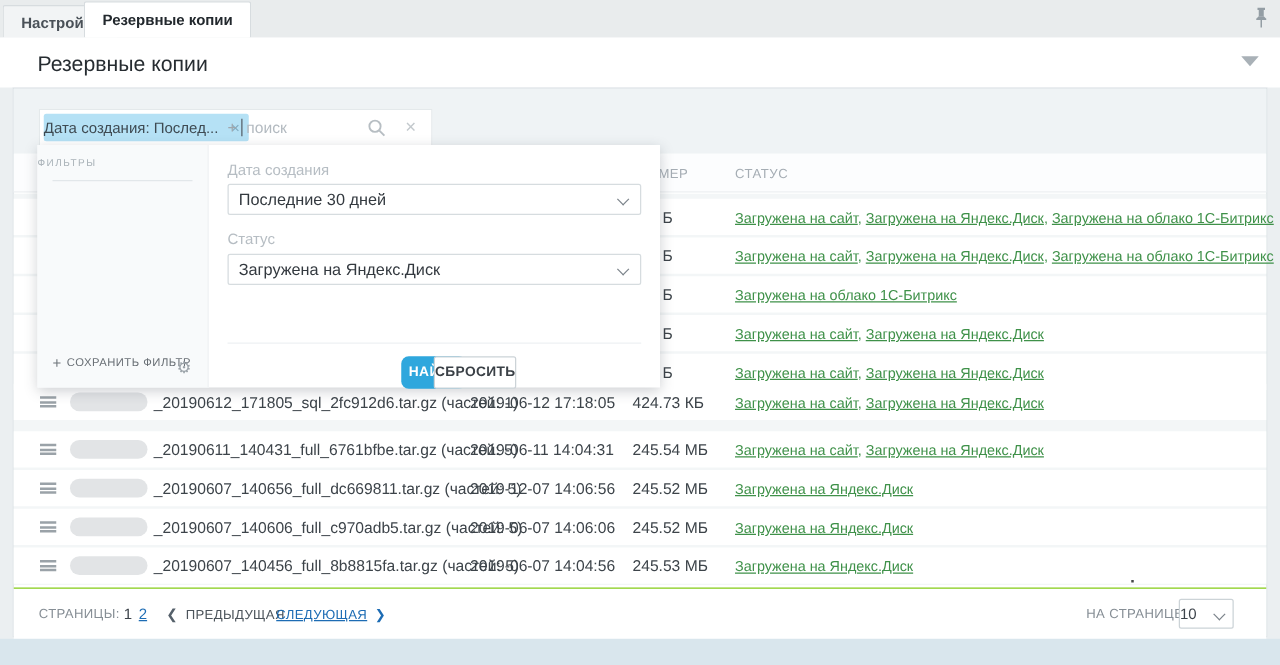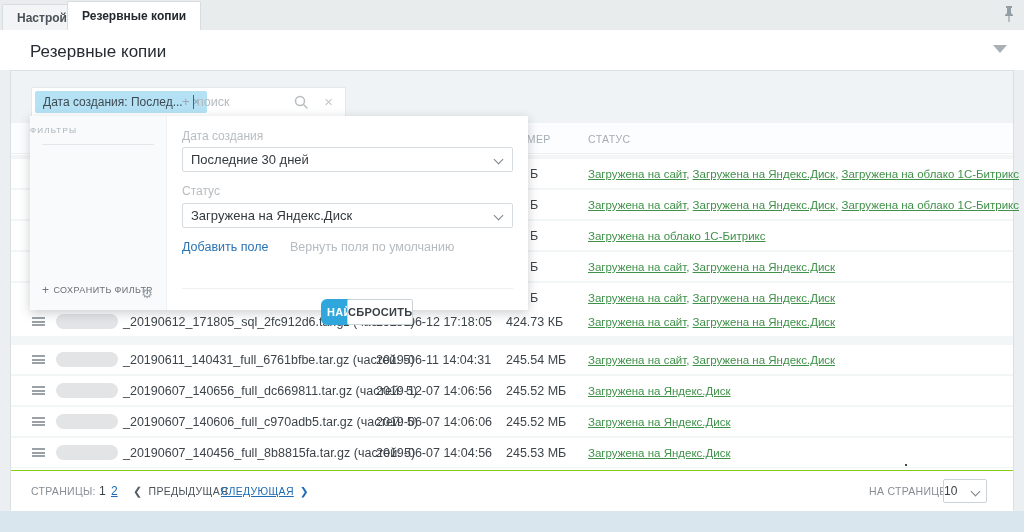--- a/index.html
+++ b/index.html
@@ -21,21 +21,21 @@
   
   .titleband { position:absolute; left:0; top:30px; width:1024px; height:40px; background:#ffffff; }
   .page-title { position:absolute; left:30px; top:12px; font-size:17px; font-weight:400; color:#262c31; }
   .title-caret { position:absolute; left:993px; top:15px; width:0; height:0;
                  border-left:7px solid transparent; border-right:7px solid transparent; border-top:8px solid #a9b1b7; }
   
   .card { position:absolute; left:10px; top:70px; width:1004px; height:440px; background:#ffffff; border:1px solid #d9e0e3; }
   .grid-top { position:absolute; left:0; top:0; width:100%; height:52px; background:#eff3f5; }
   .searchbox { position:absolute; left:20px; top:16px; width:315px; height:30px; background:#ffffff; border:1px solid #e4e9eb; }
   .chip { position:absolute; left:3px; top:3px; height:22px; background:#b5e1f5; border-radius:2px;
-          display:flex; align-items:center; font-size:12px; color:#3e4a52; padding:0 24px 0 8px; cursor:pointer; }
+          display:flex; align-items:center; font-size:12px; color:#3e4a52; padding:0 24px 0 0; cursor:pointer; }
   .chip-close { position:absolute; right:7px; top:3px; font-size:12px; color:#7fa9bf; cursor:pointer; line-height:16px; }
   .search-plus { position:absolute; left:150px; top:6px; font-size:13px; color:#9fa7ad; }
   .search-caret { position:absolute; left:161px; top:7px; width:1px; height:14px; background:#55606a; }
   .search-placeholder { position:absolute; left:165px; top:7px; font-size:12.5px; color:#b3bac0; }
   .search-mag { position:absolute; right:36px; top:7px; }
   .search-clear { position:absolute; right:12px; top:5px; font-size:15px; color:#c3c9cd; cursor:pointer; }
   
   .grid-header { position:absolute; left:0; top:52px; width:100%; height:31px; background:#fcfdfe; border-bottom:1px solid #edf0f2; }
   .gh-cell { position:absolute; top:10px; font-size:10.5px; letter-spacing:0.4px; color:#a5adb4; }
   .gh-size { left:495px; } .gh-status { left:577px; }
@@ -257,24 +257,20 @@
     <div class="fp-label lbl-1">Дата создания</div>
     <div class="fp-select sel-1">
       <span>Последние 30 дней</span>
       <i class="sel-chev"></i>
     </div>
     <div class="fp-label lbl-2">Статус</div>
     <div class="fp-select sel-2">
       <span>Загружена на Яндекс.Диск</span>
       <i class="sel-chev"></i>
     </div>
-    <div class="fp-links">
-      <span class="fp-add">Добавить поле</span>
-      <span class="fp-reset">Вернуть поля по умолчанию</span>
-    </div>
     <div class="fp-divider"></div>
     <div class="fp-buttons">
       <button class="btn-find">НАЙТИ</button>
       <button class="btn-reset">СБРОСИТЬ</button>
     </div>
   </div>
 </div>
 
 <div class="bottom-strip"></div>
 <div class="speck"></div>

